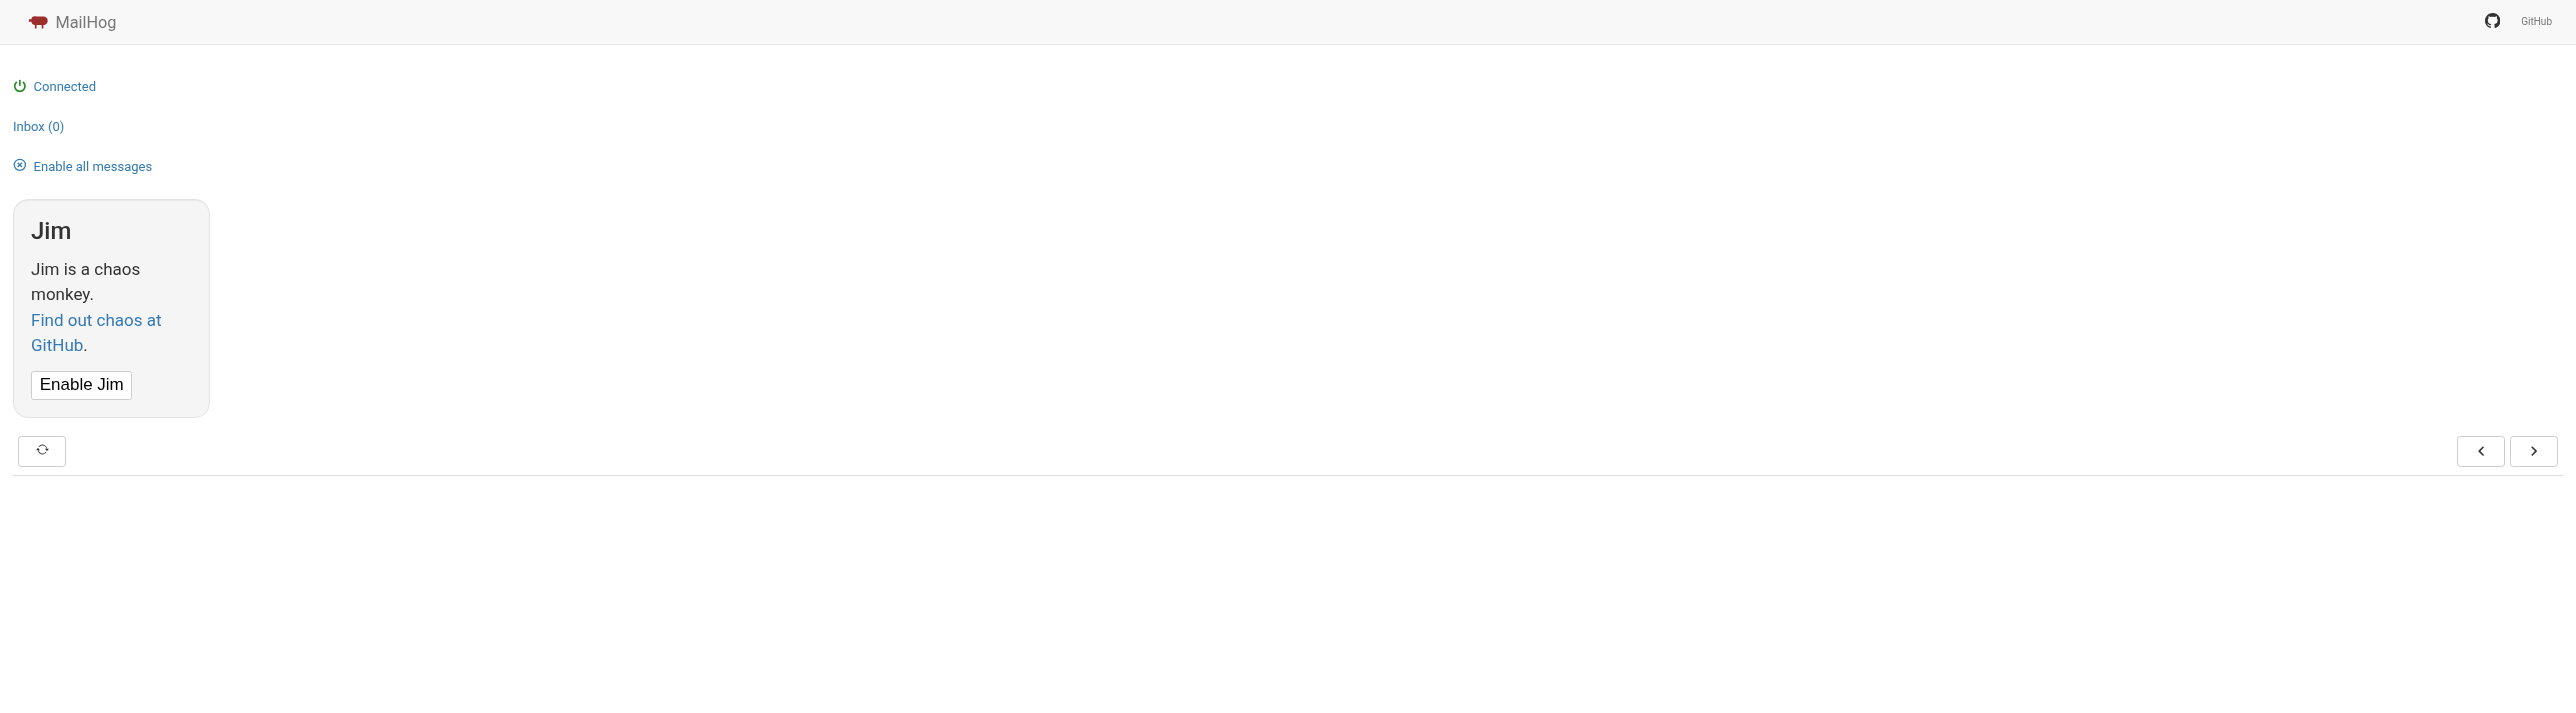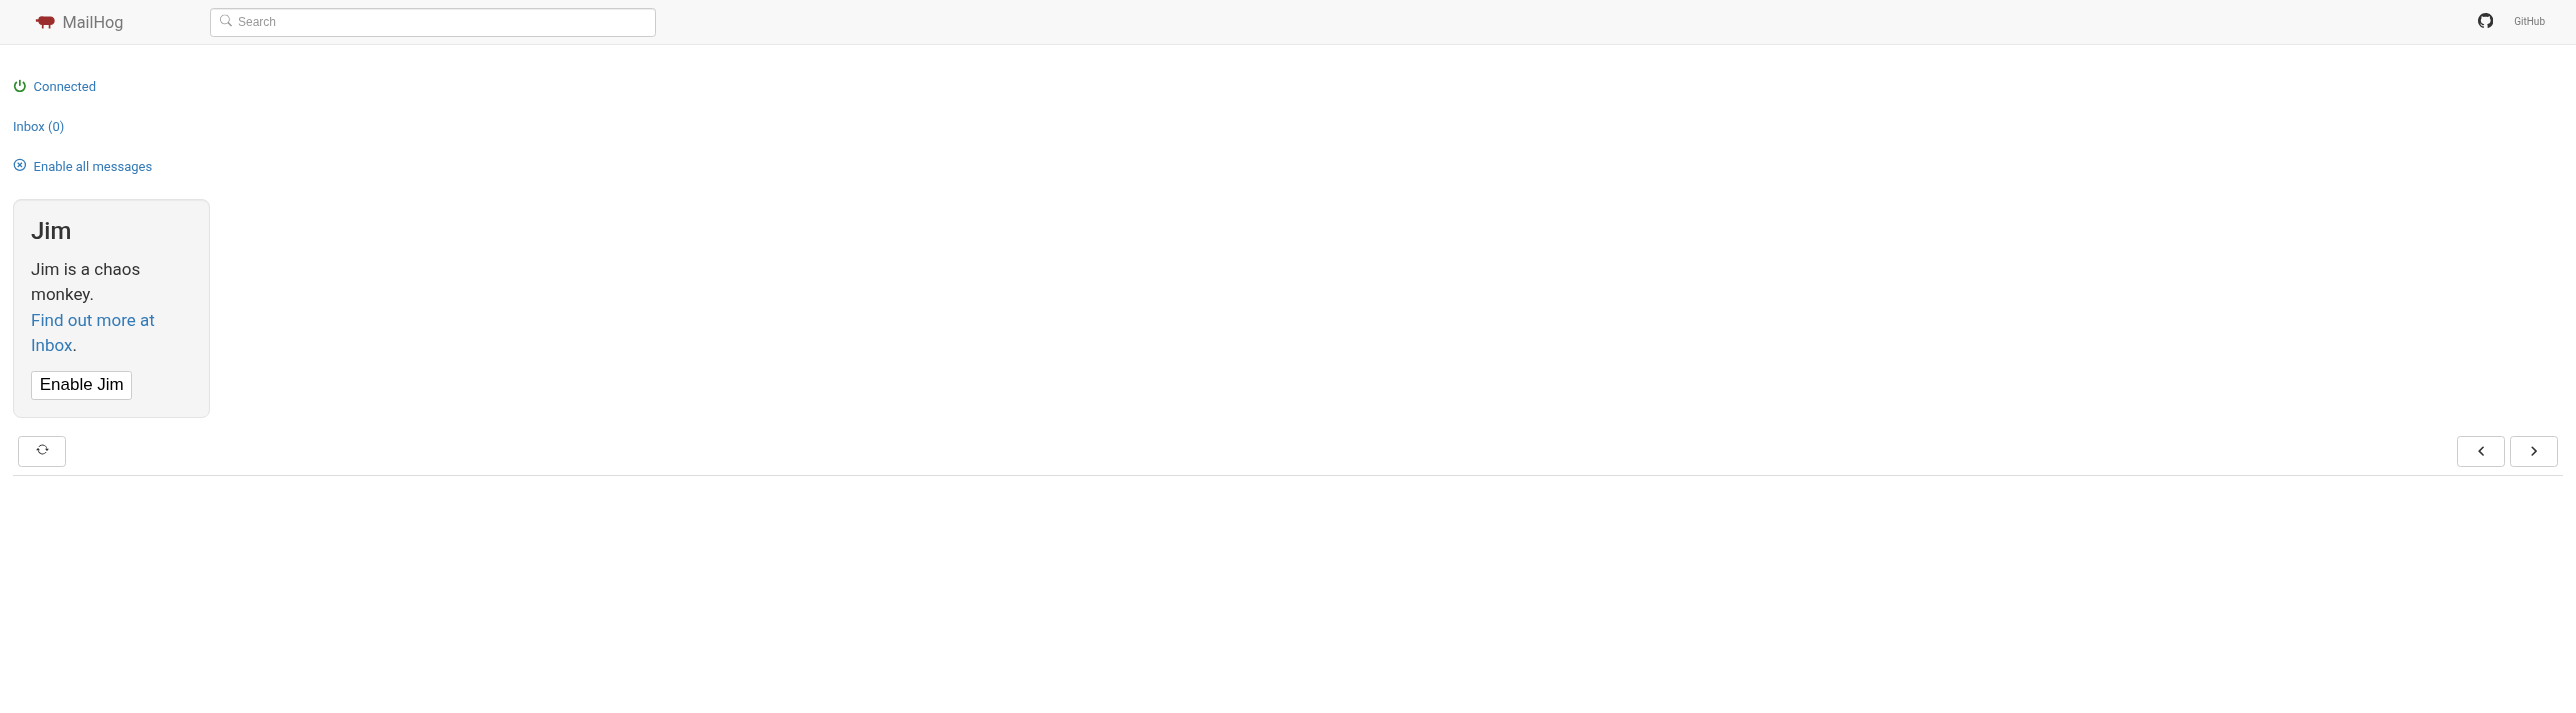--- a/index.html
+++ b/index.html
@@ -8,21 +8,21 @@
       font-size: 12px;
       color: #333;
       background: #fff;
     }
     .navbar {
       background: #f8f8f8;
       border-bottom: 0.9px solid #e7e7e7;
       height: 45px;
       display: flex;
       align-items: center;
-      padding: 0 23px;
+      padding: 0 16px;
       justify-content: center;
     }
     .brand {
       display: flex;
       align-items: center;
       gap: 6.9px;
       font-size: 16.3px;
       color: #777;
       margin-right: 86px;
       margin-left: 12px;
@@ -83,21 +83,21 @@
       color: #337ab7;
       font-size: 13px;
       cursor: pointer;
     }
     .side-link .ic-green { color: #2e8b2e; }
     .side-link .ic-blue { color: #337ab7; }
     .jim-panel {
       margin-top: 17px;
       background: #f5f5f5;
       border: 0.9px solid #e3e3e3;
-      border-radius: 8px;
+      border-radius: 15px;
       padding: 17px;
       box-shadow: inset 0 0.9px 0.9px rgba(0,0,0,.05);
     }
     .jim-panel h2 {
       font-size: 24px;
       font-weight: 500;
       color: #333;
       margin-bottom: 12px;
     }
     .jim-panel p {
@@ -147,28 +147,20 @@
 <body>
 
 <div class="navbar">
   <div class="brand">
     <span>
       <svg width="20.6" height="15.4" viewBox="0 0 24 18">
         <path fill="#9b2d2d" d="M4 6 C4 3, 7 2, 10 3 L18 3 C21 3, 23 5, 23 8 C23 11, 21 13, 18 13 L18 17 L16 17 L16 13 L10 13 L10 17 L8 17 L8 13 C6 13, 4 11, 4 9 L1 9 L1 6 Z"></path>
       </svg>
     </span>
     <span>MailHog</span>
-  </div>
-  <div class="search-wrap">
-    <span class="search-icon">
-      <svg width="12" height="12" viewBox="0 0 16 16" fill="currentColor">
-        <path d="M11.742 10.344a6.5 6.5 0 1 0-1.397 1.398l3.85 3.85a1 1 0 0 0 1.415-1.414l-3.85-3.85zM12 6.5a5.5 5.5 0 1 1-11 0 5.5 5.5 0 0 1 11 0z"></path>
-      </svg>
-    </span>
-    <input class="search-input" type="text" placeholder="Search" style="">
   </div>
   <div class="nav-spacer"></div>
   <a class="github-link">
     <span>
       <svg width="15.4" height="15.4" viewBox="0 0 16 16" fill="#333">
         <path d="M8 0C3.58 0 0 3.58 0 8c0 3.54 2.29 6.53 5.47 7.59.4.07.55-.17.55-.38 0-.19-.01-.82-.01-1.49-2.01.37-2.53-.49-2.69-.94-.09-.23-.48-.94-.82-1.13-.28-.15-.68-.52-.01-.53.63-.01 1.08.58 1.23.82.72 1.21 1.87.87 2.33.66.07-.52.28-.87.51-1.07-1.78-.2-3.64-.89-3.64-3.95 0-.87.31-1.59.82-2.15-.08-.2-.36-1.02.08-2.12 0 0 .67-.21 2.2.82.64-.18 1.32-.27 2-.27.68 0 1.36.09 2 .27 1.53-1.04 2.2-.82 2.2-.82.44 1.1.16 1.92.08 2.12.51.56.82 1.27.82 2.15 0 3.07-1.87 3.75-3.65 3.95.29.25.54.73.54 1.48 0 1.07-.01 1.93-.01 2.2 0 .21.15.46.55.38A8.013 8.013 0 0 0 16 8c0-4.42-3.58-8-8-8z"></path>
       </svg>
     </span>
     <span>GitHub</span>
   </a>
@@ -197,21 +189,21 @@
           </svg>
         </span>
         <span>Enable all messages</span>
       </li>
     </ul>
 
     <div class="jim-panel">
       <h2>Jim</h2>
       <p>
         <span>Jim is a chaos monkey.</span><br>
-        <a>Find out more at Inbox</a><span>.</span>
+        <a>Find out chaos at GitHub</a><span>.</span>
       </p>
       <button class="btn-sm">Enable Jim</button>
     </div>
   </div>
 
   <div class="main">
     <div class="toolbar">
       <button class="btn">
         <span>
           <svg width="13" height="13" viewBox="0 0 16 16" fill="currentColor">

